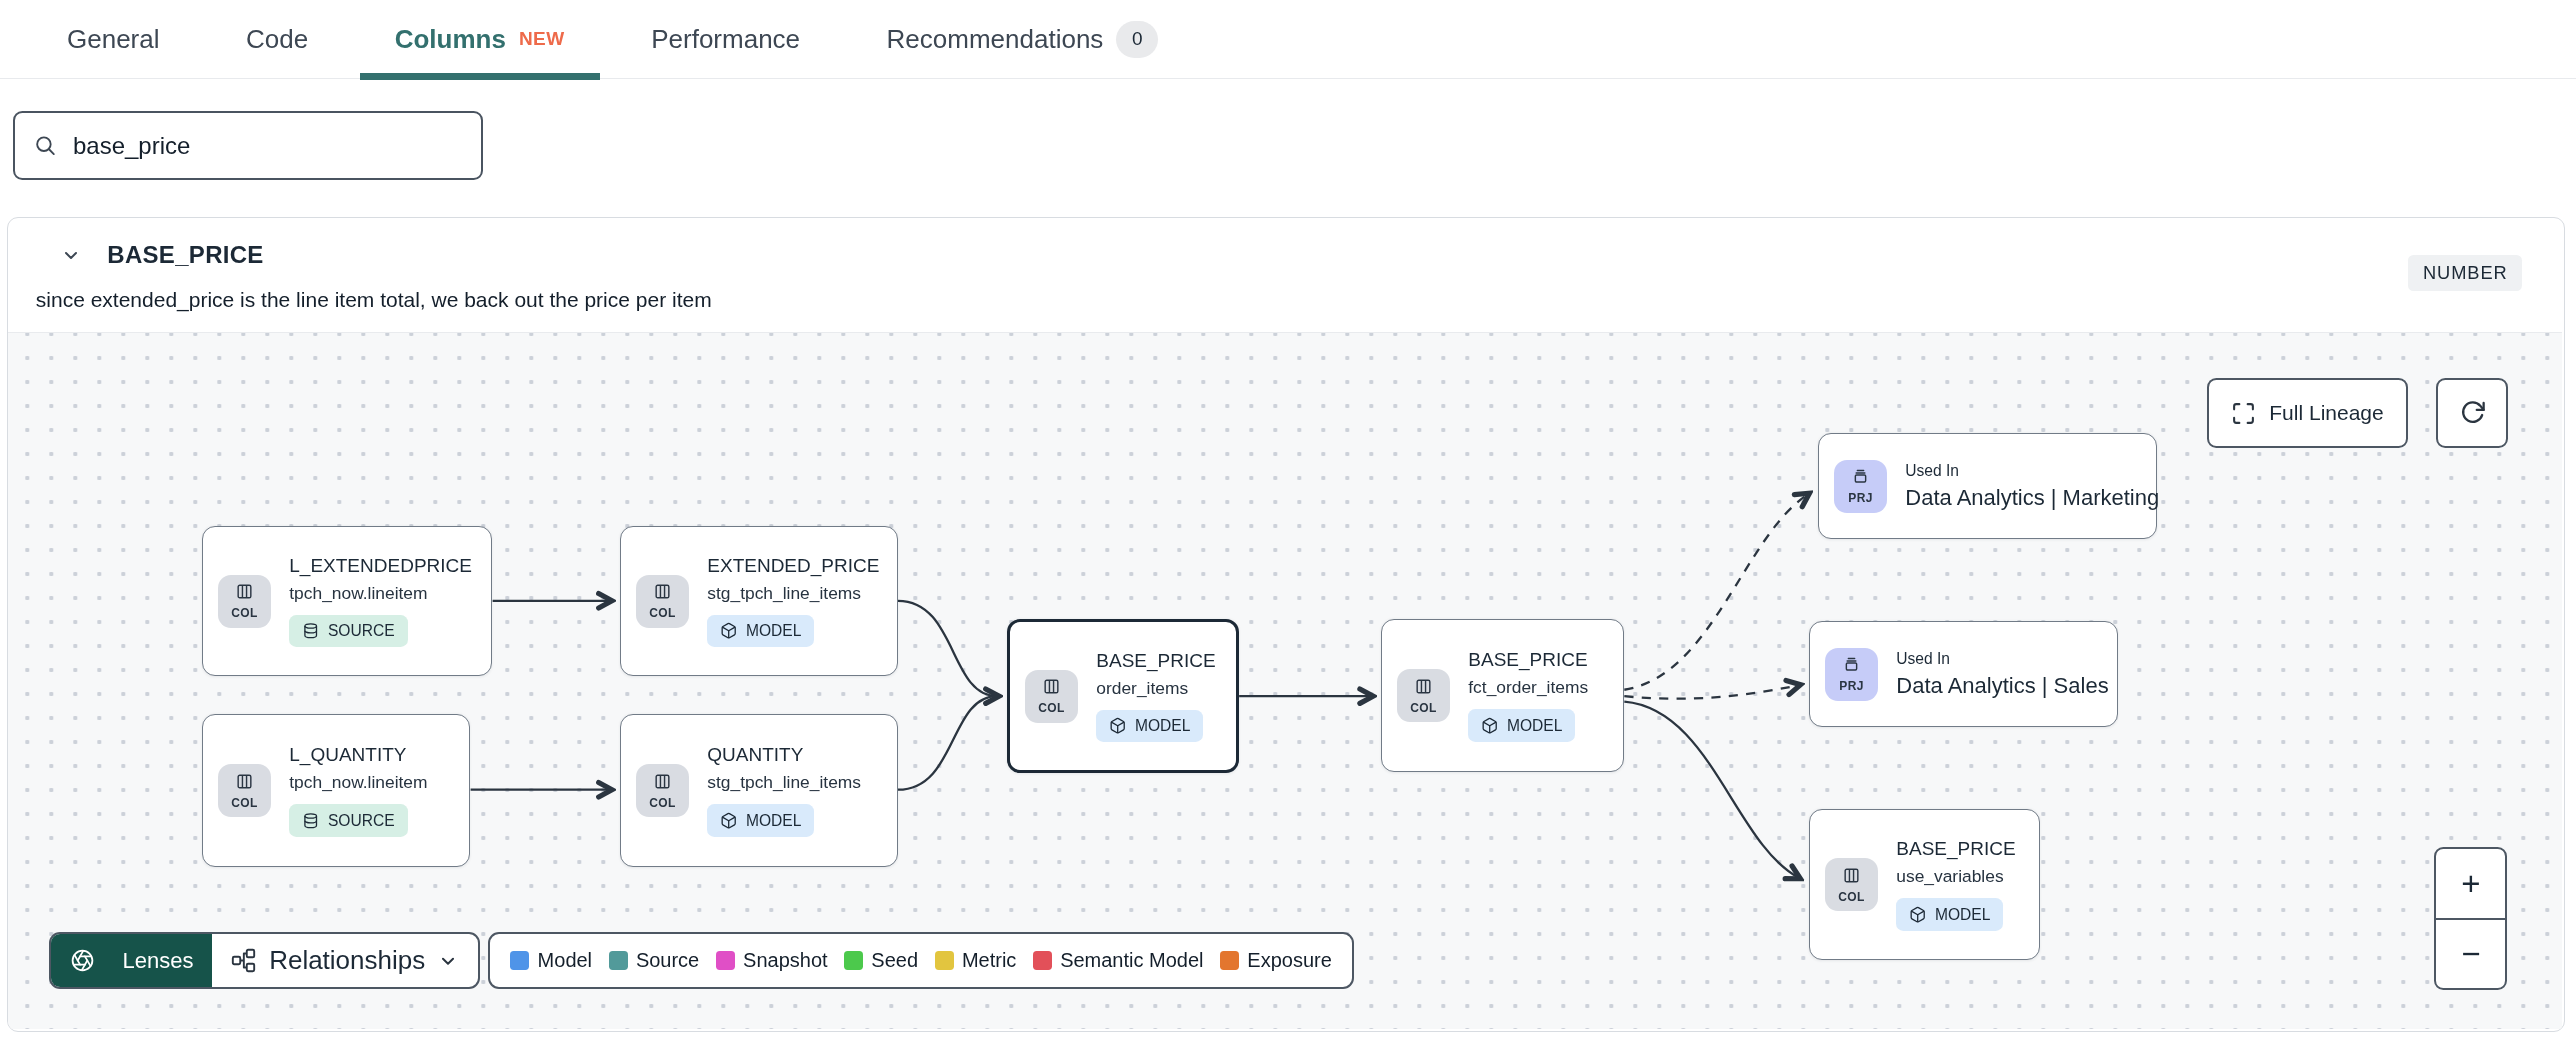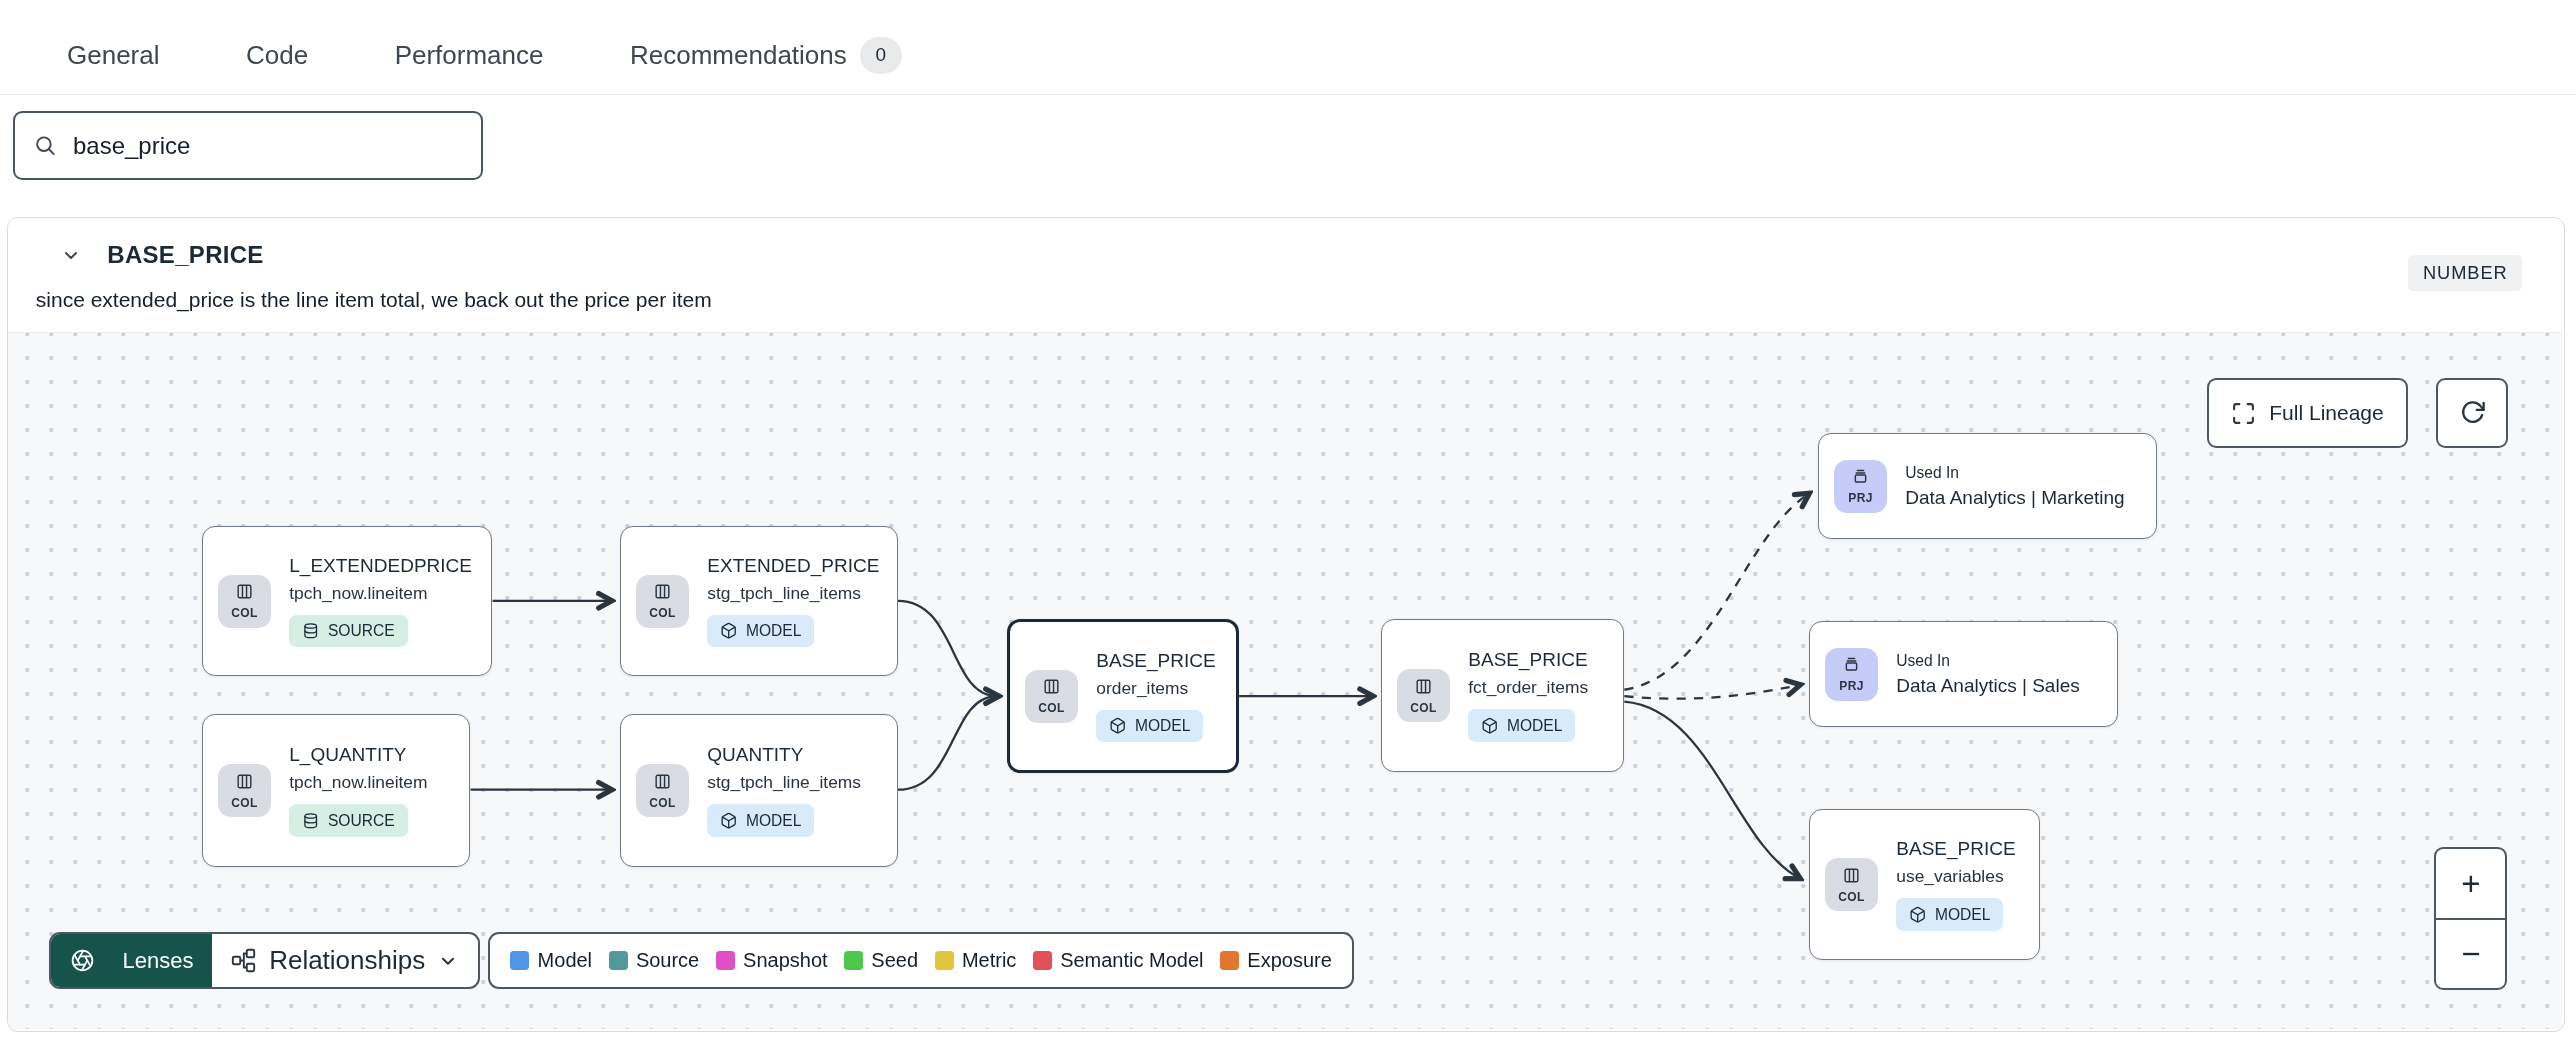--- a/index.html
+++ b/index.html
@@ -1,21 +1,21 @@
 <!DOCTYPE html>
 <html style="font-size:14.7px"><head>
 <meta charset="utf-8">
 <style>
   * { box-sizing: border-box; margin: 0; padding: 0; }
   html,body { background:#fff; }
   body { font-family:"Liberation Sans", sans-serif; color:#1c2936; }
   #app { position:relative; width:2576px; height:1053px; background:#fff; overflow:hidden; }
 
   
-  .tabbar { position:absolute; left:0; top:16px; width:2576px; height:79px;
+  .tabbar { position:absolute; left:0; top:0; width:2576px; height:79px;
             border-bottom:1.8px solid #e8eaed; display:flex; align-items:stretch;
             padding-left:32px; gap:16.5px; background:#fff; }
   .tab { position:relative; display:flex; align-items:center; gap:13px; padding:0 35px;
          font-size:26px; font-weight:500; color:#3d4753; cursor:pointer; white-space:nowrap; }
   .tab.active { color:#33706e; font-weight:700; }
   .tab-underline { position:absolute; left:0; right:0; bottom:-1.8px; height:6.4px; background:#33706e; }
   .tab-new { font-size:19px; font-weight:700; color:#ee6a4a; letter-spacing:0.5px; }
   .tab-count { min-width:42px; height:37px; padding:0 13px; border-radius:916px; background:#e9eaec;
                color:#1c2936; font-size:19px; display:flex; align-items:center; justify-content:center; }
 
@@ -55,21 +55,21 @@
                 color:#2a3542; }
   .icon-badge.prj { background:#c6ccf8; }
   .icon-badge .ib-label { font-size:12px; font-weight:700; letter-spacing:0.3px; }
   .node-title { font-size:19px; font-weight:500; color:#1c2936; }
   .node-sub { font-size:17.4px; color:#273340; margin:6.4px 0 11px; }
   .type-badge { display:inline-flex; align-items:center; gap:8.3px; padding:7.3px 13px;
                 border-radius:7.3px; font-size:15.6px; font-weight:500; color:#1c2936; }
   .type-badge.model { background:#d9eafb; }
   .type-badge.source { background:#d6efe5; }
   .used-in { font-size:15.6px; color:#1c2936; }
-  .prj-title { font-size:19px; font-weight:500; margin-top:5px; }
+  .prj-title { font-size:22px; font-weight:500; margin-top:5px; }
 
   
   .ctl { position:absolute; background:#fff; border:2.3px solid #4d5763; border-radius:9.2px;
          color:#1c2936; display:flex; align-items:center; justify-content:center; cursor:pointer; }
   .full-lineage { left:2199px; top:45px; height:70px; padding:0 22px; gap:13px; font-size:21px; font-weight:500; }
   .refresh { left:2428px; top:45px; width:72px; height:70px; }
   .zoomctl { left:2426px; top:514px; width:73px; height:143px; flex-direction:column; padding:0; cursor:default; }
   .zoomctl .zbtn { width:100%; height:72px; display:flex; align-items:center; justify-content:center;
                    font-size:33px; font-weight:500; cursor:pointer; background:none; border:none;
                    color:#1c2936; font-family:"Liberation Sans",sans-serif; }
@@ -93,20 +93,25 @@
 <body>
 
 <div id="app">
 
   <div class="tabbar">
     <div class="tab">
       <span>General</span>
     </div>
     <div class="tab">
       <span>Code</span>
+    </div>
+    <div class="tab active">
+      <span>Columns</span>
+      <span class="tab-new">NEW</span>
+      <span class="tab-underline"></span>
     </div>
     <div class="tab">
       <span>Performance</span>
     </div>
     <div class="tab">
       <span>Recommendations</span>
       <span class="tab-count">0</span>
     </div>
   </div>
 

